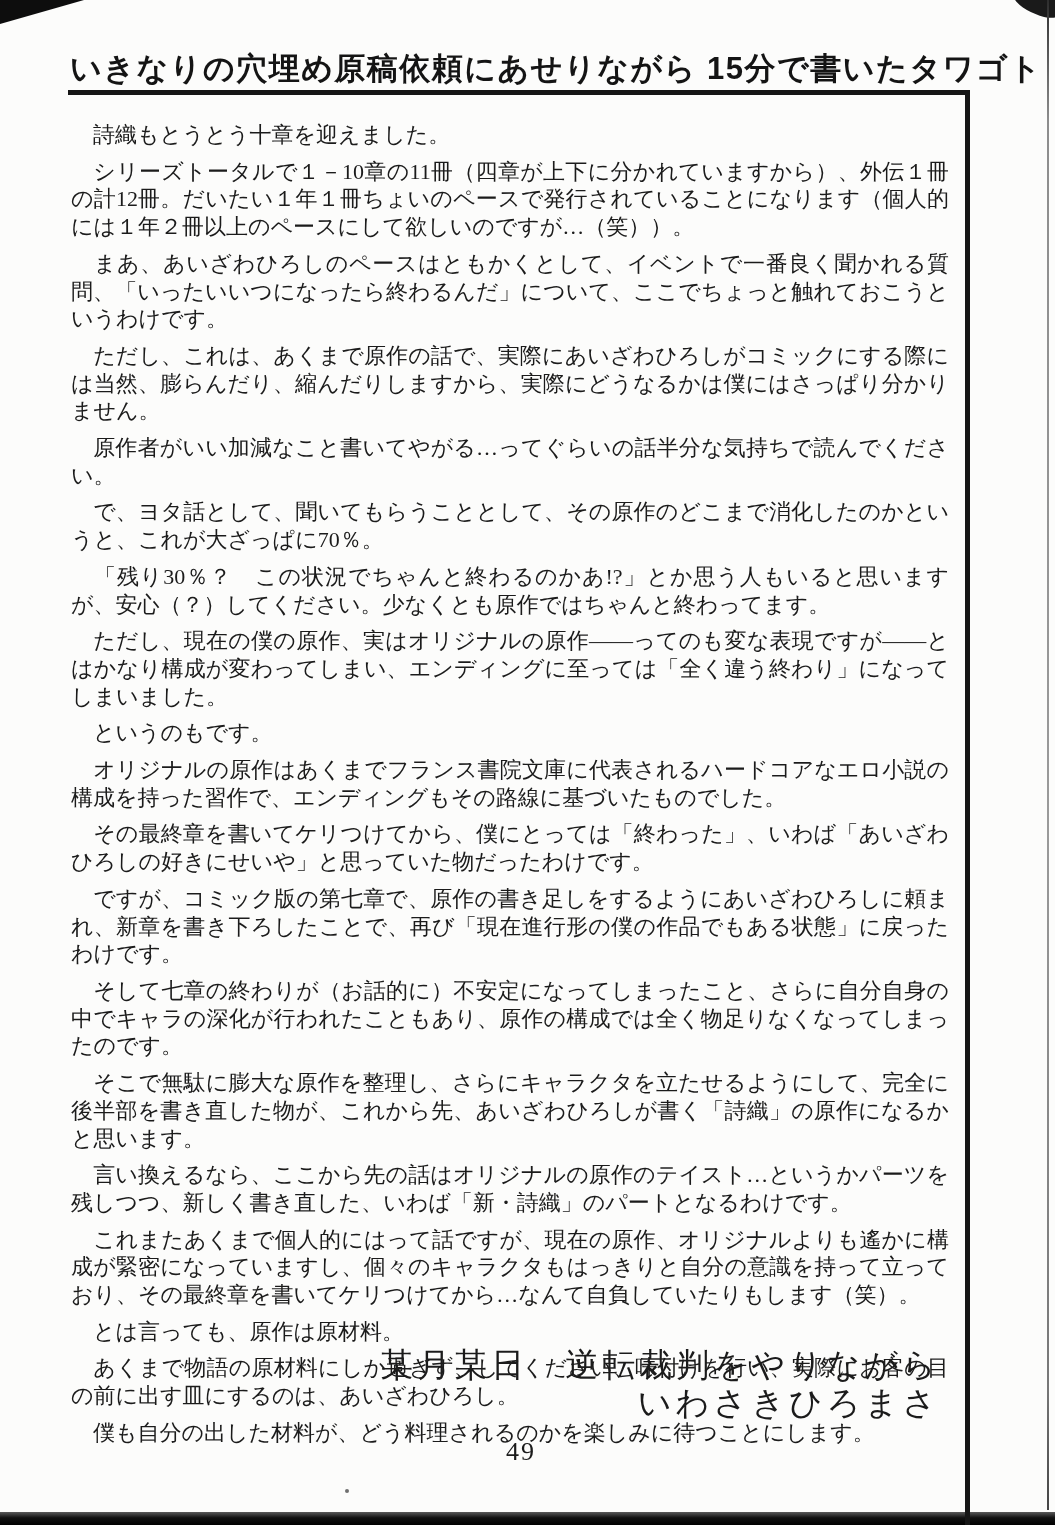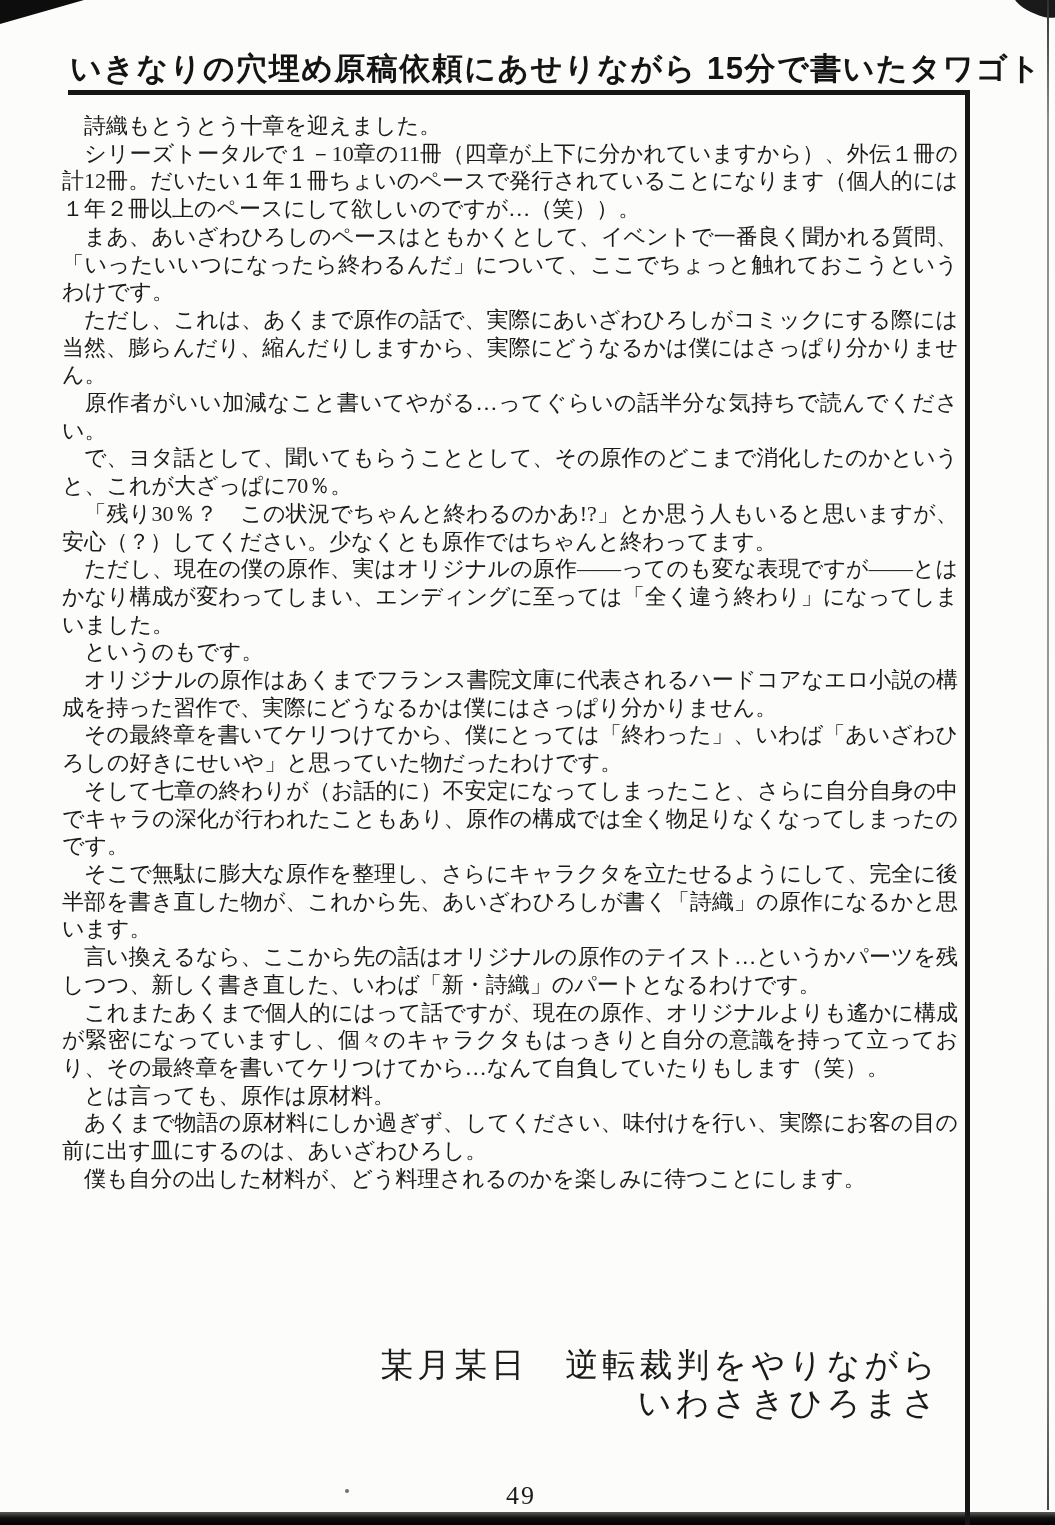--- a/index.html
+++ b/index.html
@@ -63,35 +63,35 @@
 
   
   .body-text {
     position: absolute; left: 62px; top: 112px;
     width: 896px;
     font-size: 22px;
     line-height: 27.7px;
     text-align: justify;
     color: #1b1b1b;
   }
-  .body-text p { margin: 0; }
+  .body-text p { margin: 9px; }
 
   
   .signature {
     position: absolute; right: 115px; top: 1346px;
     text-align: right;
     font-size: 33px;
     line-height: 38px;
     letter-spacing: 4px;
     white-space: nowrap;
   }
 
   
   .page-number {
-    position: absolute; left: 0; top: 1481px;
+    position: absolute; left: 0; top: 1437px;
     width: 1042px;
     text-align: center;
     font-size: 26px;
     letter-spacing: 2px;
   }
 </style>
 </head>
 <body>
 
 <div class="scan-wedge-tl"></div>
@@ -107,22 +107,23 @@
 <div class="body-text">
     <p class="para">　詩織もとうとう十章を迎えました。</p>
     <p class="para">　シリーズトータルで１－10章の11冊（四章が上下に分かれていますから）、外伝１冊の計12冊。だいたい１年１冊ちょいのペースで発行されていることになります（個人的には１年２冊以上のペースにして欲しいのですが…（笑））。</p>
     <p class="para">　まあ、あいざわひろしのペースはともかくとして、イベントで一番良く聞かれる質問、「いったいいつになったら終わるんだ」について、ここでちょっと触れておこうというわけです。</p>
     <p class="para">　ただし、これは、あくまで原作の話で、実際にあいざわひろしがコミックにする際には当然、膨らんだり、縮んだりしますから、実際にどうなるかは僕にはさっぱり分かりません。</p>
     <p class="para">　原作者がいい加減なこと書いてやがる…ってぐらいの話半分な気持ちで読んでください。</p>
     <p class="para">　で、ヨタ話として、聞いてもらうこととして、その原作のどこまで消化したのかというと、これが大ざっぱに70％。</p>
     <p class="para">　「残り30％？　この状況でちゃんと終わるのかあ!?」とか思う人もいると思いますが、安心（？）してください。少なくとも原作ではちゃんと終わってます。</p>
     <p class="para">　ただし、現在の僕の原作、実はオリジナルの原作――ってのも変な表現ですが――とはかなり構成が変わってしまい、エンディングに至っては「全く違う終わり」になってしまいました。</p>
     <p class="para">　というのもです。</p>
-    <p class="para">　オリジナルの原作はあくまでフランス書院文庫に代表されるハードコアなエロ小説の構成を持った習作で、実際にどうなるかは僕にはさっぱり分かりません。</p>
+    <p class="para">　オリジナルの原作はあくまでフランス書院文庫に代表されるハードコアなエロ小説の構成を持った習作で、エンディングもその路線に基づいたものでした。</p>
     <p class="para">　その最終章を書いてケリつけてから、僕にとっては「終わった」、いわば「あいざわひろしの好きにせいや」と思っていた物だったわけです。</p>
+    <p class="para">　ですが、コミック版の第七章で、原作の書き足しをするようにあいざわひろしに頼まれ、新章を書き下ろしたことで、再び「現在進行形の僕の作品でもある状態」に戻ったわけです。</p>
     <p class="para">　そして七章の終わりが（お話的に）不安定になってしまったこと、さらに自分自身の中でキャラの深化が行われたこともあり、原作の構成では全く物足りなくなってしまったのです。</p>
     <p class="para">　そこで無駄に膨大な原作を整理し、さらにキャラクタを立たせるようにして、完全に後半部を書き直した物が、これから先、あいざわひろしが書く「詩織」の原作になるかと思います。</p>
     <p class="para">　言い換えるなら、ここから先の話はオリジナルの原作のテイスト…というかパーツを残しつつ、新しく書き直した、いわば「新・詩織」のパートとなるわけです。</p>
     <p class="para">　これまたあくまで個人的にはって話ですが、現在の原作、オリジナルよりも遙かに構成が緊密になっていますし、個々のキャラクタもはっきりと自分の意識を持って立っており、その最終章を書いてケリつけてから…なんて自負していたりもします（笑）。</p>
     <p class="para">　とは言っても、原作は原材料。</p>
     <p class="para">　あくまで物語の原材料にしか過ぎず、してください、味付けを行い、実際にお客の目の前に出す皿にするのは、あいざわひろし。</p>
     <p class="para">　僕も自分の出した材料が、どう料理されるのかを楽しみに待つことにします。</p>
   </div>
 
 <div class="signature">

